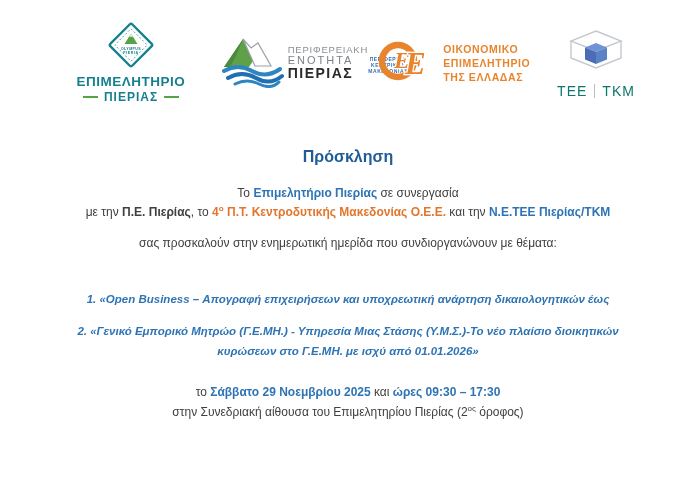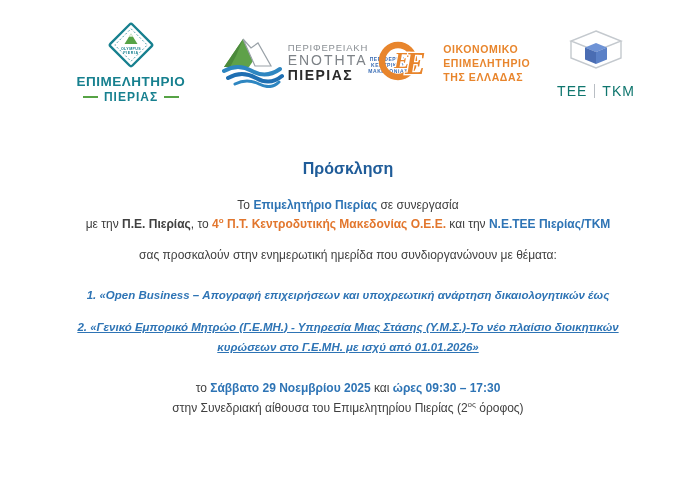--- a/index.html
+++ b/index.html
@@ -20,48 +20,48 @@
   
   .logo-chamber { flex-direction: column; width: 150px; text-align: center; }
   .chamber-name { color: #17808F; font-weight: bold; font-size: 13.5px; letter-spacing: 0.5px; margin-top: 2px; }
   .chamber-sub { color: #17808F; font-weight: bold; font-size: 12px; letter-spacing: 1px; margin-top: 1px; display: flex; align-items: center; justify-content: center; gap: 6px; }
   .dash-line { display: inline-block; width: 15px; height: 2px; background: #56A345; }
   
   .logo-regional { flex-direction: row; width: 140px; }
   .regional-top { display: flex; align-items: center; gap: 4px; }
   .regional-text { text-align: left; line-height: 1.05; }
   .regional-l1 { color: #8a8f94; font-size: 9.5px; letter-spacing: 0.8px; }
-  .regional-l2 { color: #7d8287; font-size: 14px; letter-spacing: 2px; }
+  .regional-l2 { color: #7d8287; font-size: 11px; letter-spacing: 2px; }
   .regional-l3 { color: #2b2b2b; font-size: 14px; font-weight: bold; letter-spacing: 1.5px; }
   .regional-caption { color: #3A6DB5; font-size: 5px; font-weight: bold; letter-spacing: 0.6px; margin-top: 4px; text-align: center; width: 100%; }
   
   .logo-oee { gap: 8px; }
   .oee-text { color: #E8852C; font-weight: bold; font-size: 10.5px; letter-spacing: 0.6px; line-height: 1.35; text-align: left; }
   
   .logo-tee { flex-direction: column; width: 100px; text-align: center; }
   .tee-label { color: #0f766e; font-size: 14px; letter-spacing: 1px; margin-top: 3px; display: flex; align-items: center; justify-content: center; gap: 7px; }
   .tee-sep { display: inline-block; width: 1px; height: 14px; background: #b9bec4; }
   
   .center { text-align: center; }
   .title {
-    margin-top: 48px; text-align: center;
+    margin-top: 36px; text-align: center;
     color: #1F5C99; font-weight: bold; font-size: 16px;
   }
   .line { font-size: 12px; line-height: 19px; white-space: nowrap; }
   .intro { margin-top: 18px; }
   .invite { margin-top: 12px; }
   .b { font-weight: bold; }
   .blue { color: #2E74B5; }
   .orange { color: #E2762D; }
   .topic {
     color: #2E74B5; font-weight: bold; font-style: italic;
     font-size: 11.5px; line-height: 20px; white-space: nowrap;
   }
-  .topic-1 { margin-top: 20px; }
-  .topic-2 { margin-top: 12px; text-decoration: underline; }
+  .topic-1 { margin-top: 36px; }
+  .topic-2 { margin-top: 12px; }
   .schedule { margin-top: 22px; }
   .venue { line-height: 21px; }
   sup { font-size: 8px; line-height: 0; }
 </style>
 </head>
 <body>
 
 <div class="page">
 
   <div class="logos">

